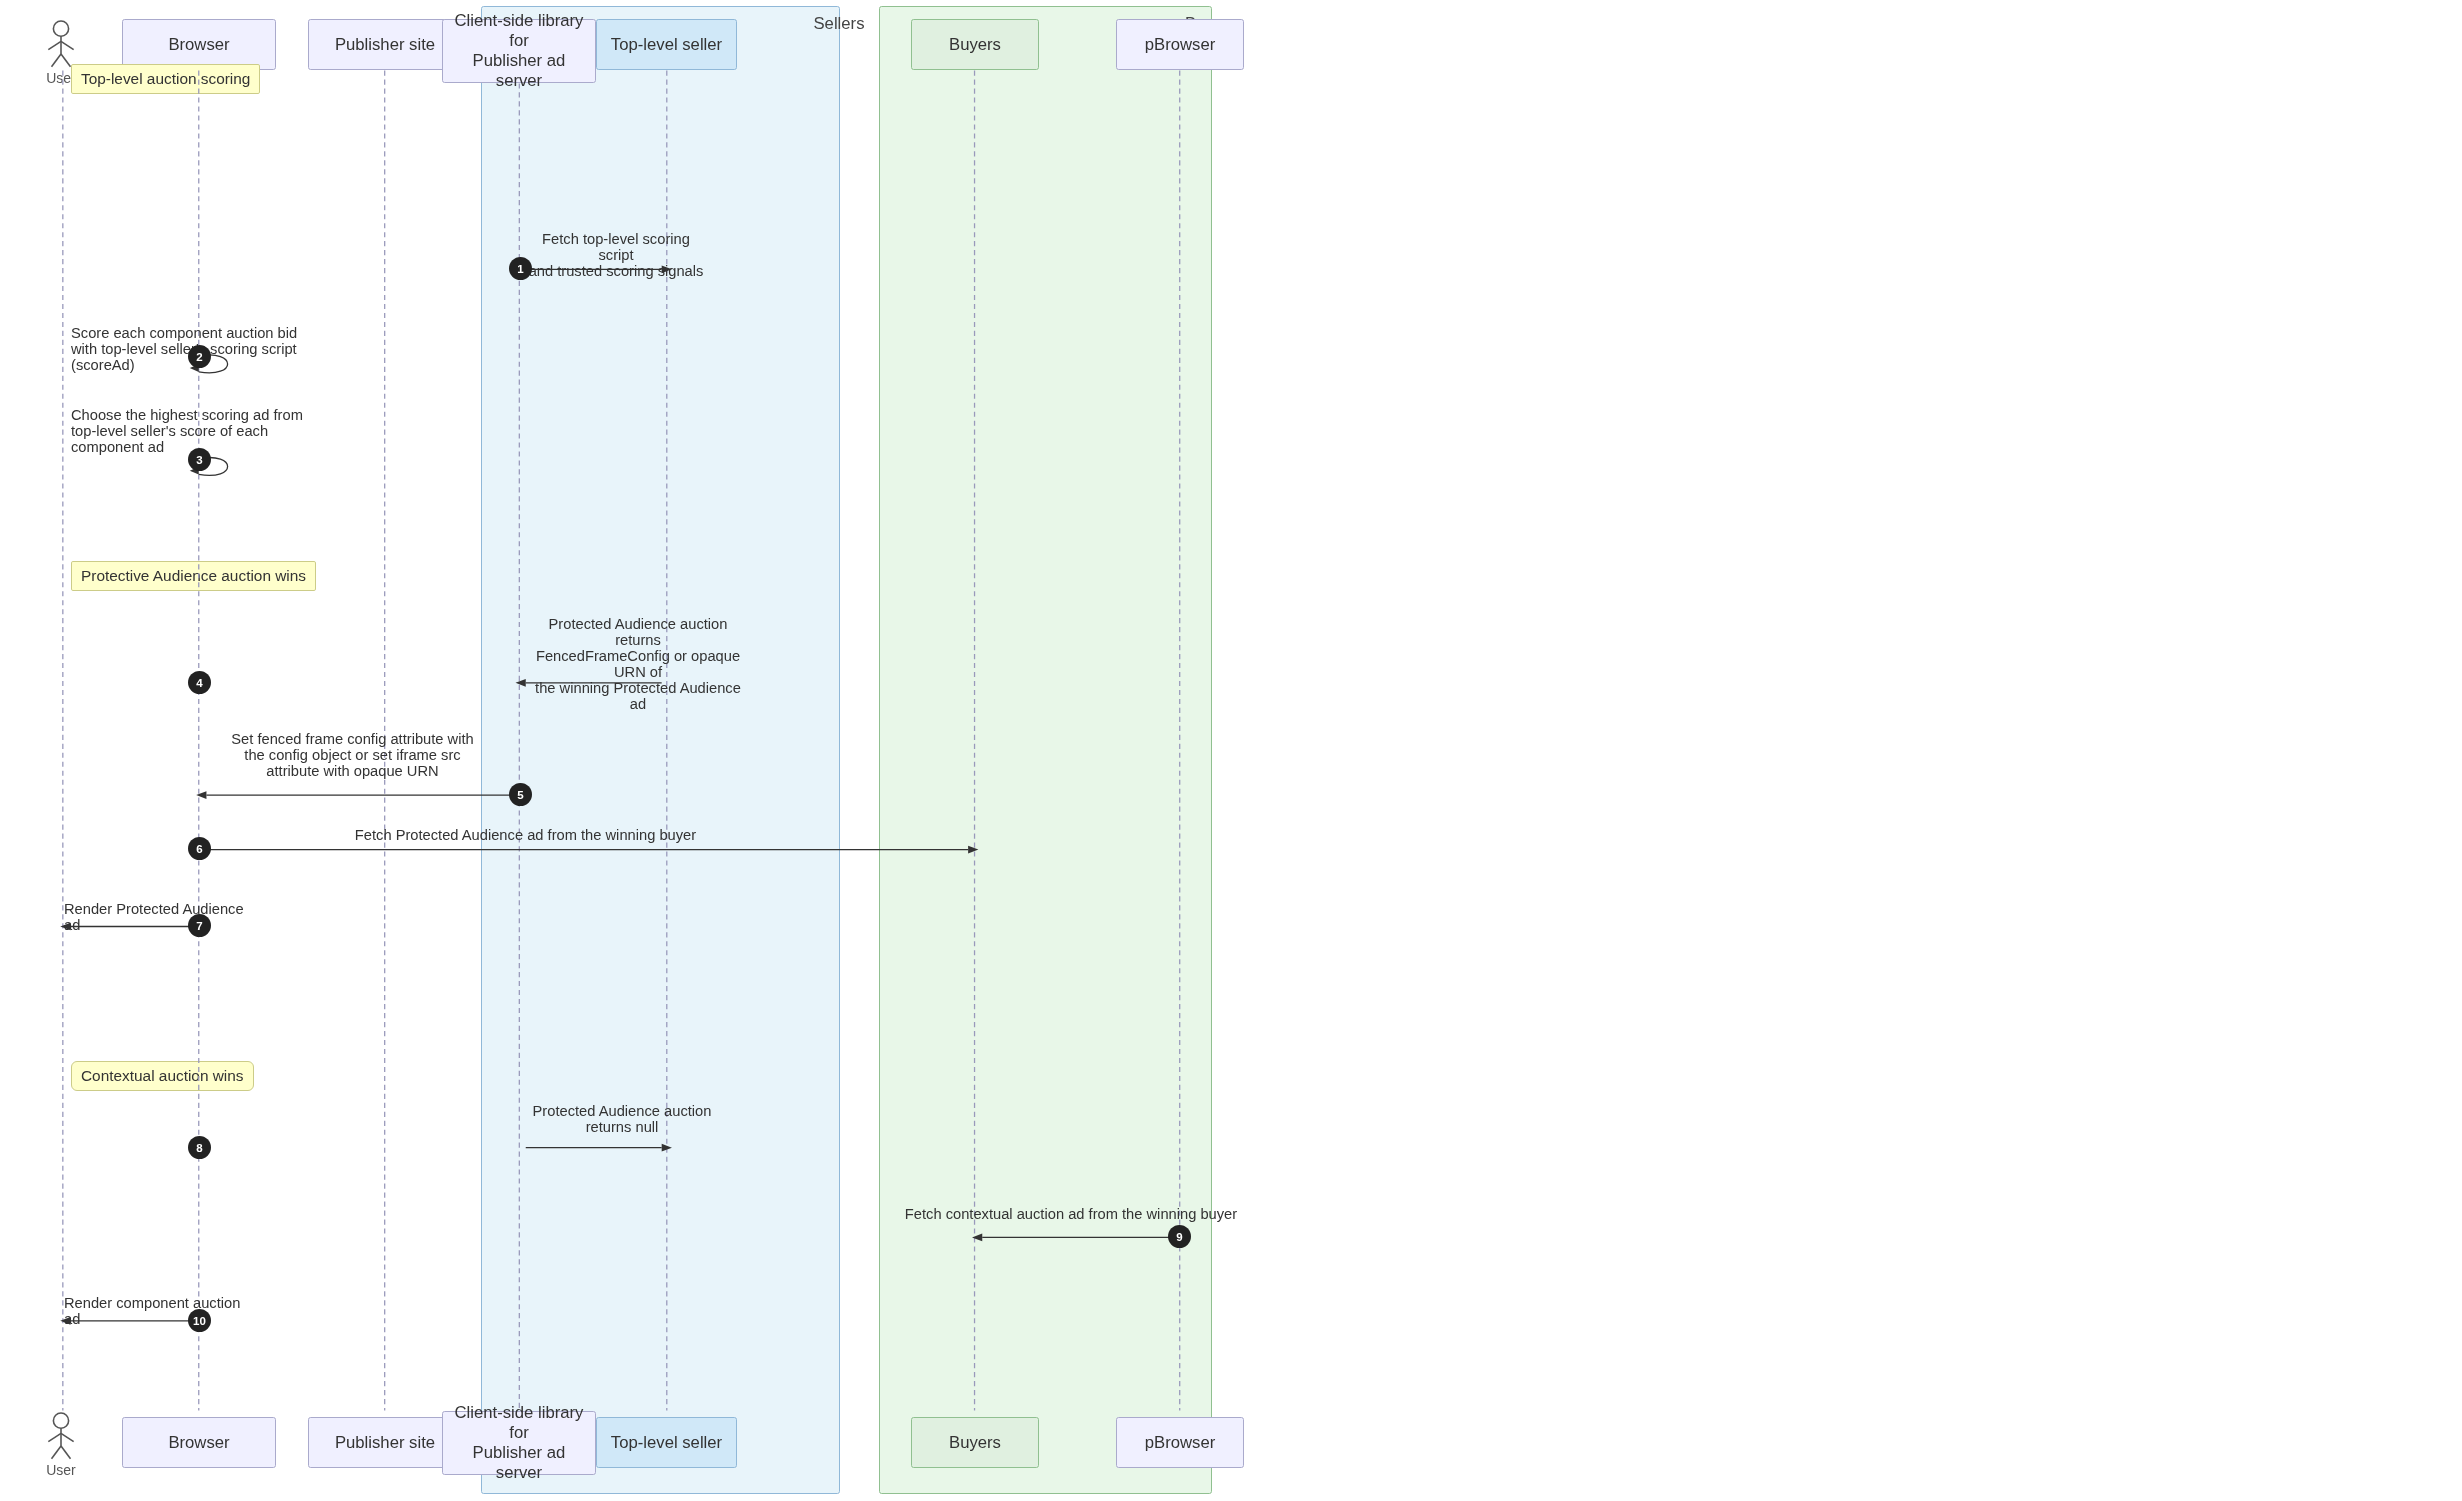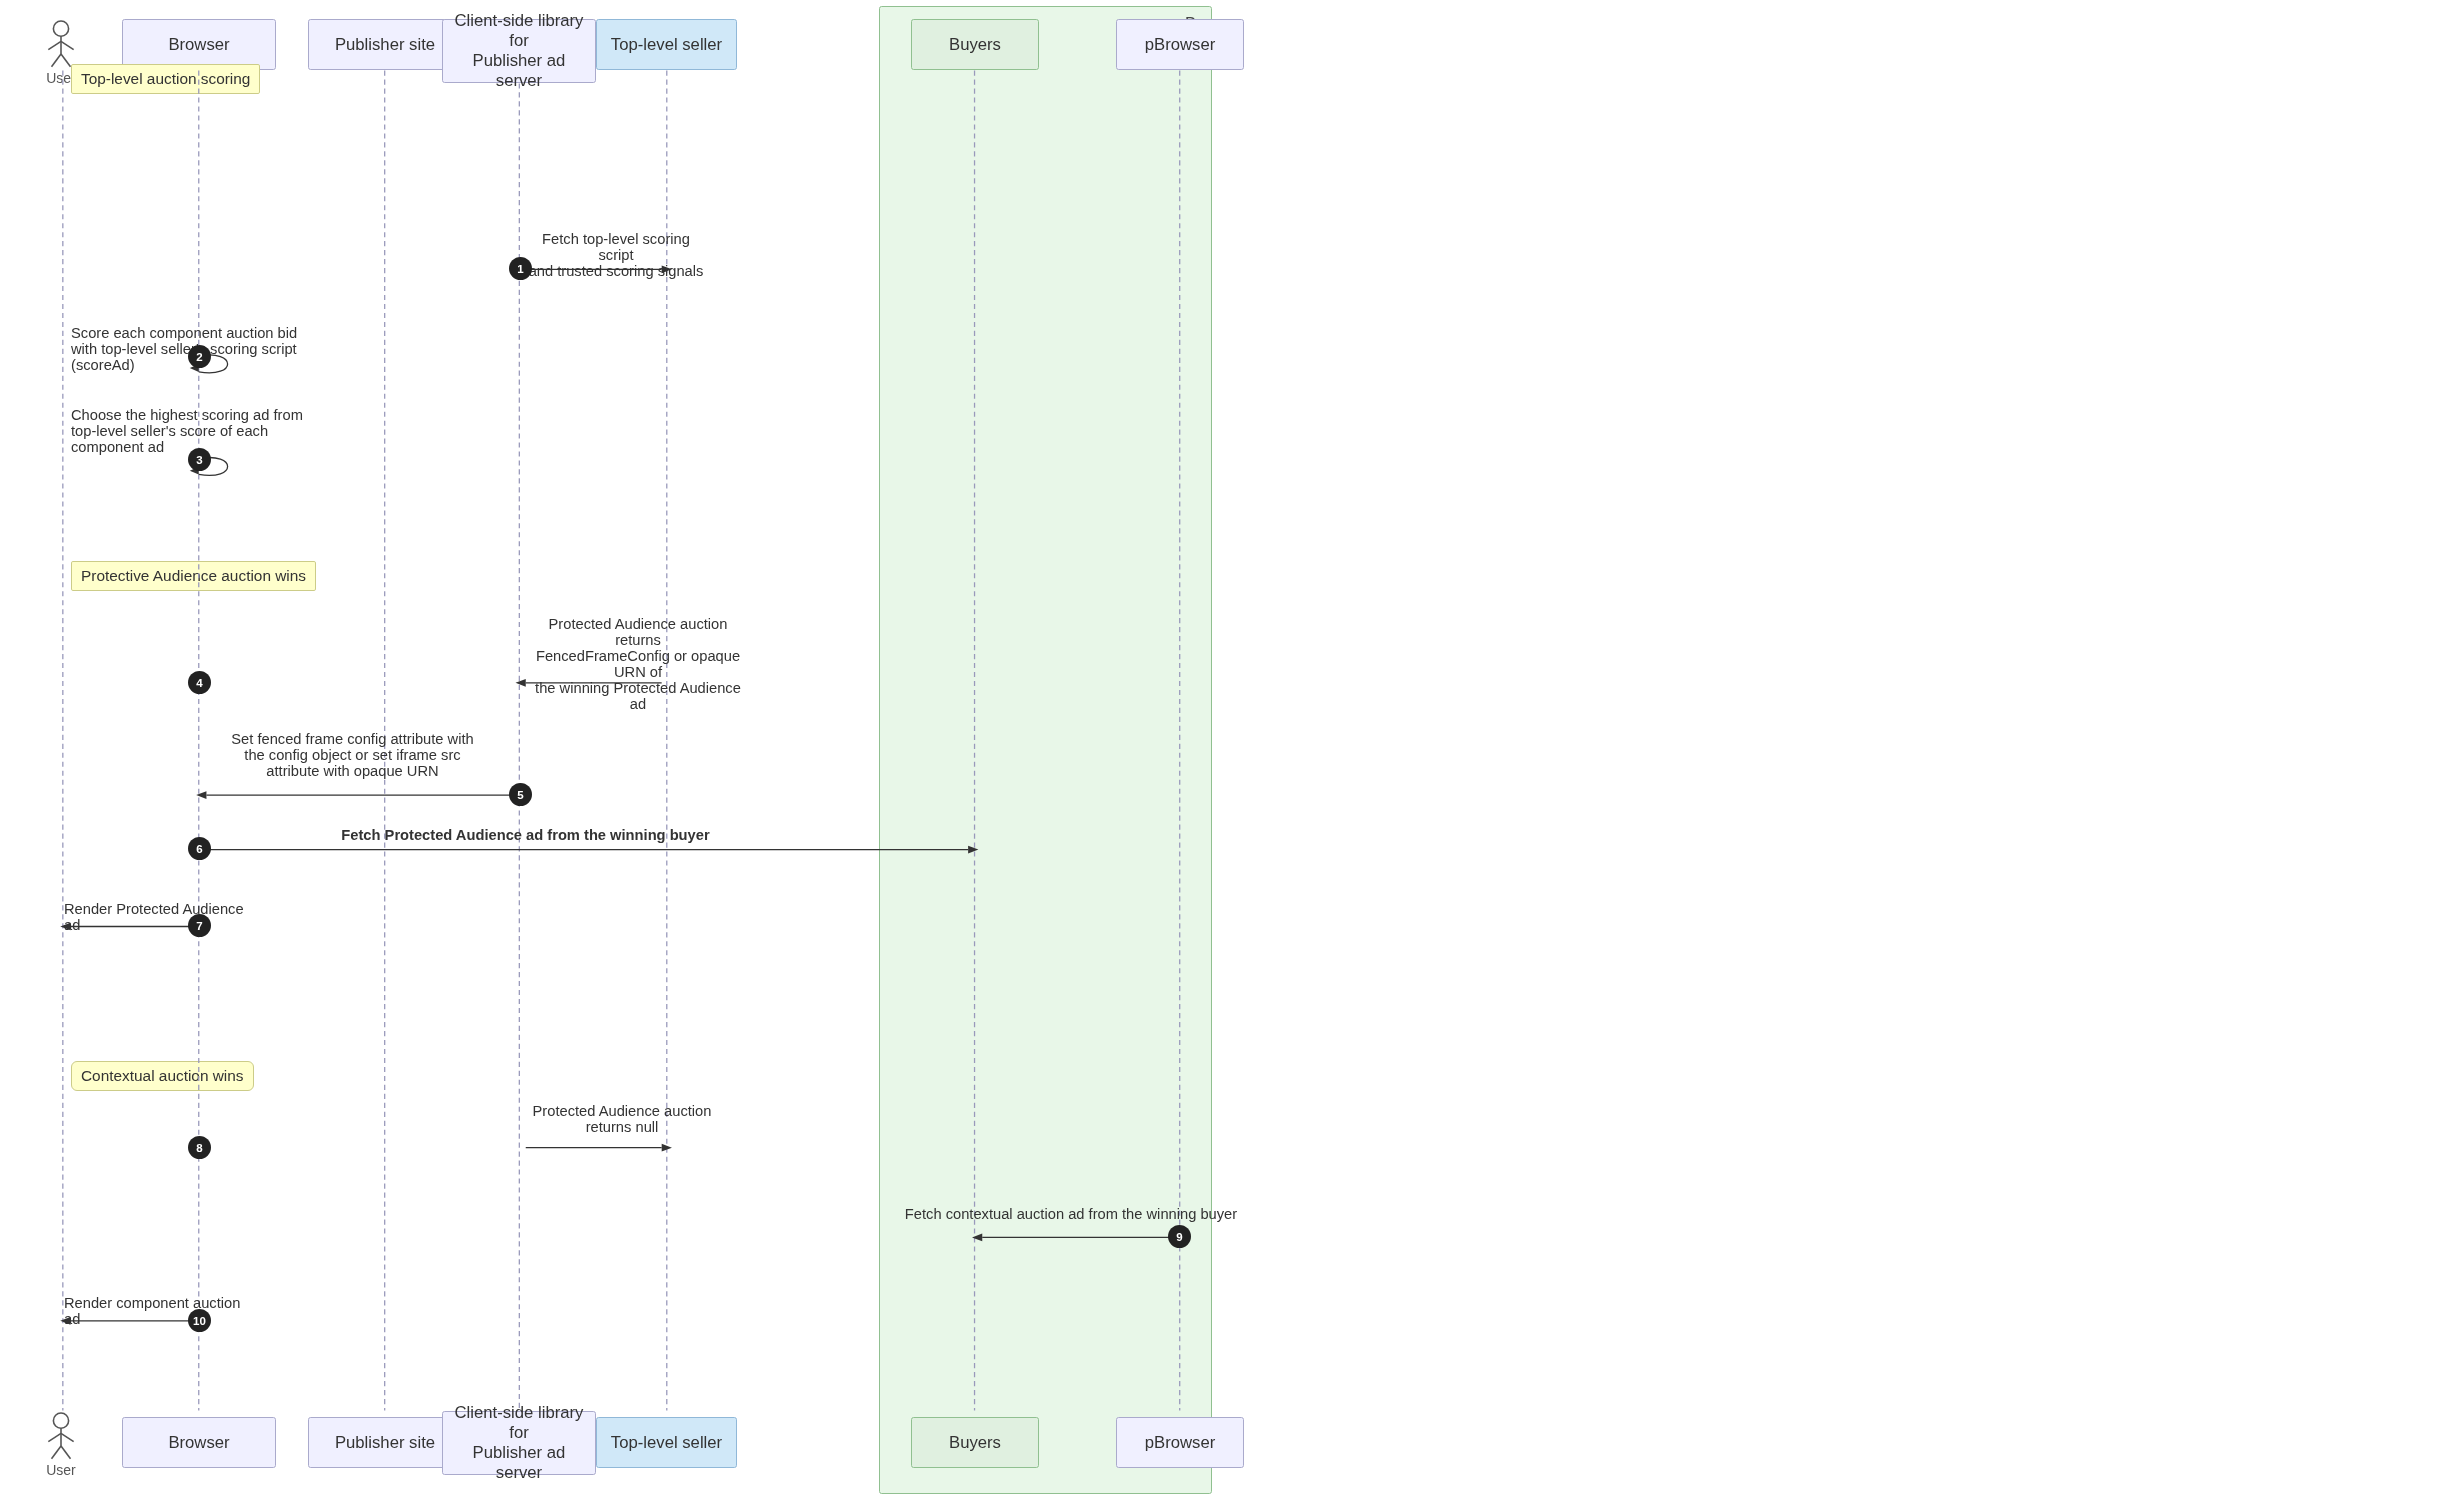--- a/index.html
+++ b/index.html
@@ -109,20 +109,23 @@
       width: 2462px;
       height: 1501px;
       pointer-events: none;
     }
   </style>
 </head>
 <body>
 
 <div class="diagram-container">
 
+  <div class="group-box blue" style="left:481px; top:6.4px; width:359px; height:1488px;">
+    <span class="group-label">Sellers</span>
+  </div>
   <div class="group-box green" style="left:879px; top:6.4px; width:333px; height:1488px;">
     <span class="group-label">Buyers</span>
   </div>
 
   <div class="actor-box" style="left:122px; top:19px; width:154px; height:51px;">
     <span>Browser</span>
   </div>
 
   <div class="actor-box" style="left:308px; top:19px; width:154px; height:51px;">
     <span>Publisher site</span>
@@ -229,21 +232,21 @@
   </div>
 
   <div class="arrow-label" style="left:526px; top:616px; width:224px; text-align:center;">
     <span>Protected Audience auction returns<br>FencedFrameConfig or opaque URN of<br>the winning Protected Audience ad</span>
   </div>
 
   <div class="arrow-label" style="left:205px; top:731px; width:295px; text-align:center;">
     <span>Set fenced frame config attribute with<br>the config object or set iframe src<br>attribute with opaque URN</span>
   </div>
 
-  <div class="arrow-label" style="left:301px; top:827px; width:449px; font-weight:bold;">
+  <div class="arrow-label" style="left:301px; top:827px; width:449px; ">
     <span>Fetch Protected Audience ad from the winning buyer</span>
   </div>
 
   <div class="arrow-label" style="left:64px; top:901px; width:180px; text-align:left;">
     <span>Render Protected Audience ad</span>
   </div>
 
   <div class="arrow-label" style="left:526px; top:1103px; width:192px; text-align:center;">
     <span>Protected Audience auction<br>returns null</span>
   </div>

